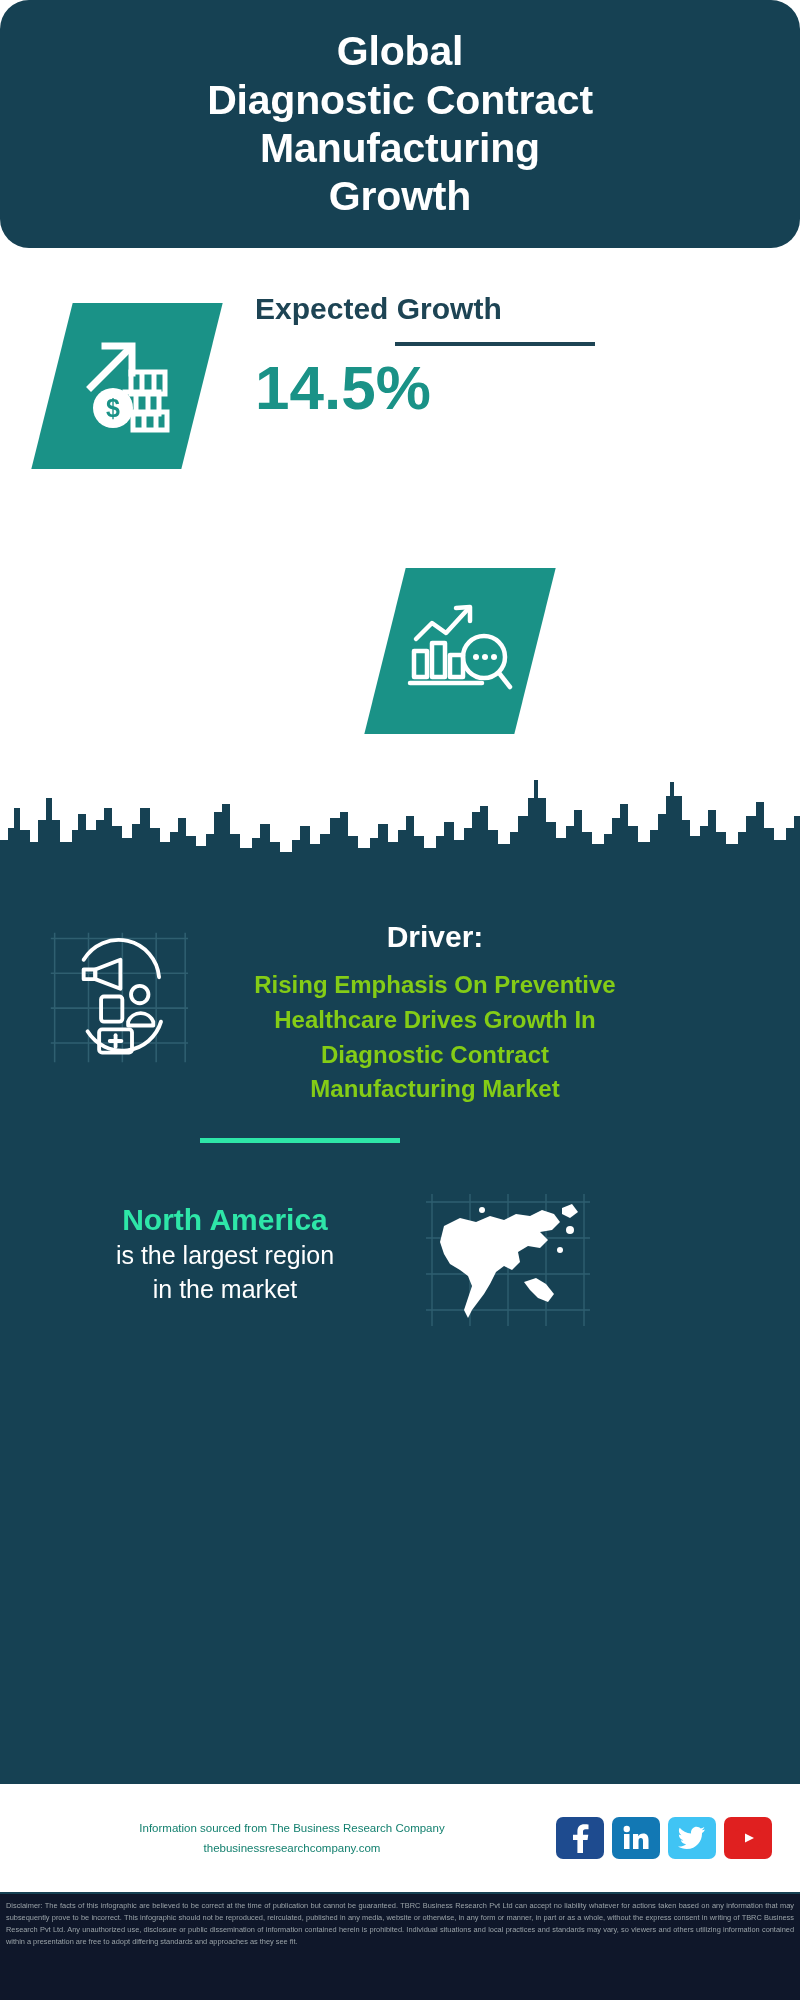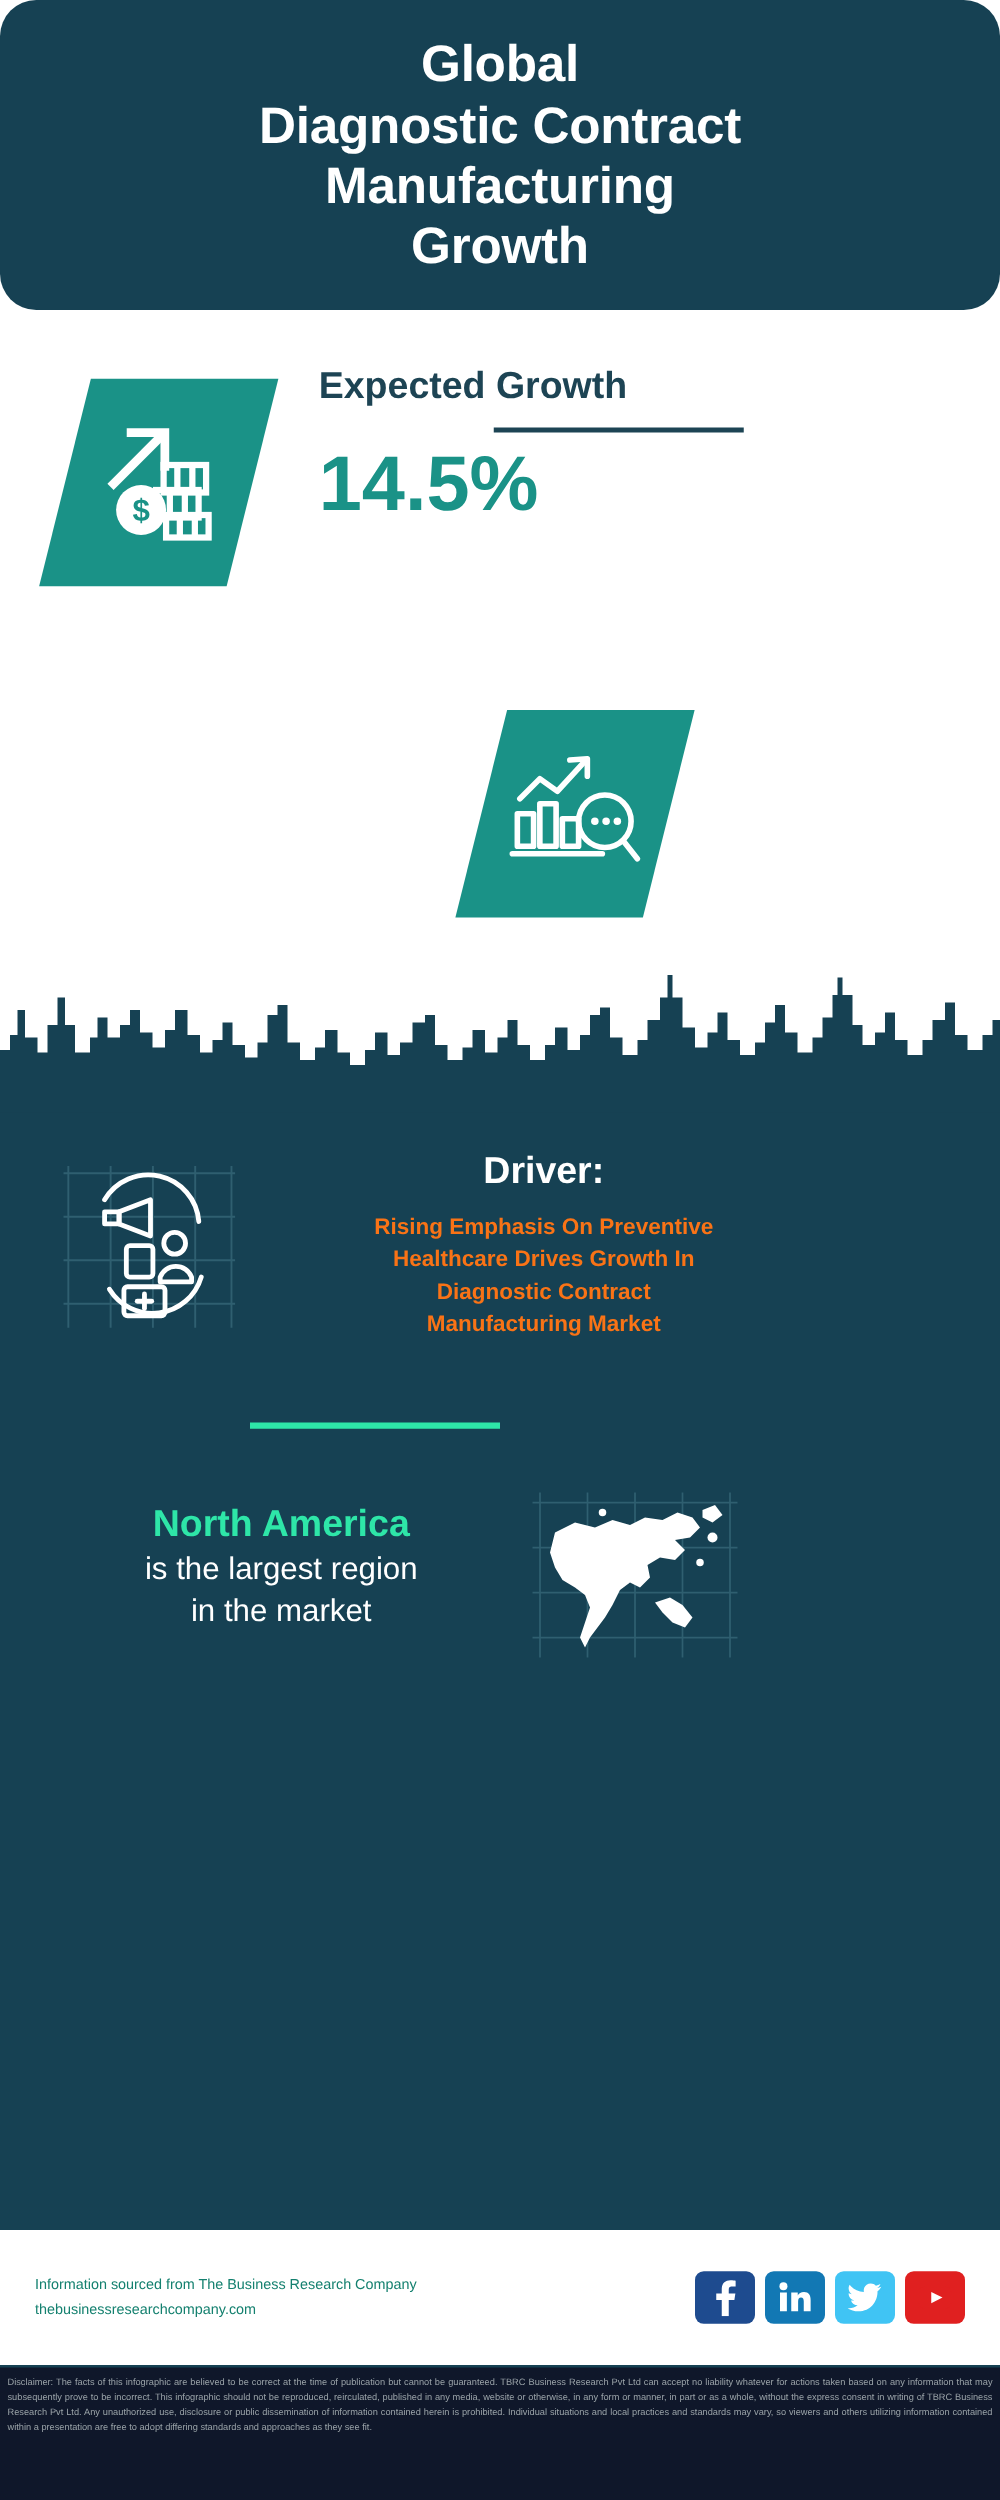--- a/index.html
+++ b/index.html
@@ -62,38 +62,38 @@
   
   .dark-zone {
     position:absolute; left:0; top:890px; width:800px; height:894px;
     background:#164153;
   }
   .driver-block { position:absolute; left:205px; top:30px; width:460px; text-align:center; }
   .driver-label {
     color:#ffffff; font-size:30px; font-weight:bold; margin-bottom:14px;
   }
   .driver-text {
-    color:#f97316; font-size:18px; font-weight:bold; line-height:1.45;
+    color:#84cc16; font-size:24px; font-weight:bold; line-height:1.45;
   }
   .driver-icon { position:absolute; left:45px; top:35px; width:145px; height:145px; }
 
   .mint-rule {
     position:absolute; left:200px; top:248px; width:200px; height:5px; background:#2ee6a8;
   }
 
   .region-block { position:absolute; left:25px; top:310px; width:400px; text-align:center; }
   .region-name { color:#2ee6a8; font-size:30px; font-weight:bold; line-height:1.3; }
   .region-sub { color:#ffffff; font-size:25px; font-weight:normal; line-height:1.35; }
   .map-icon { position:absolute; left:420px; top:300px; width:175px; height:140px; }
 
   
   .footer {
     position:absolute; left:0; top:1784px; width:800px; height:108px;
     background:#ffffff;
-    display:flex; align-items:center; padding:0 28px;
+    display:flex; align-items:center; padding:0 28px;text-align:center;
   }
   .footer-text { color:#14806f; font-size:11.5px; line-height:1.75; flex:1; }
   .socials { display:flex; gap:8px; align-items:center; }
   .social {
     width:48px; height:42px; border-radius:7px;
     display:flex; align-items:center; justify-content:center;
   }
   .fb { background:#1e4b8f; }
   .li { background:#1278b4; }
   .tw { background:#40c4f4; }

